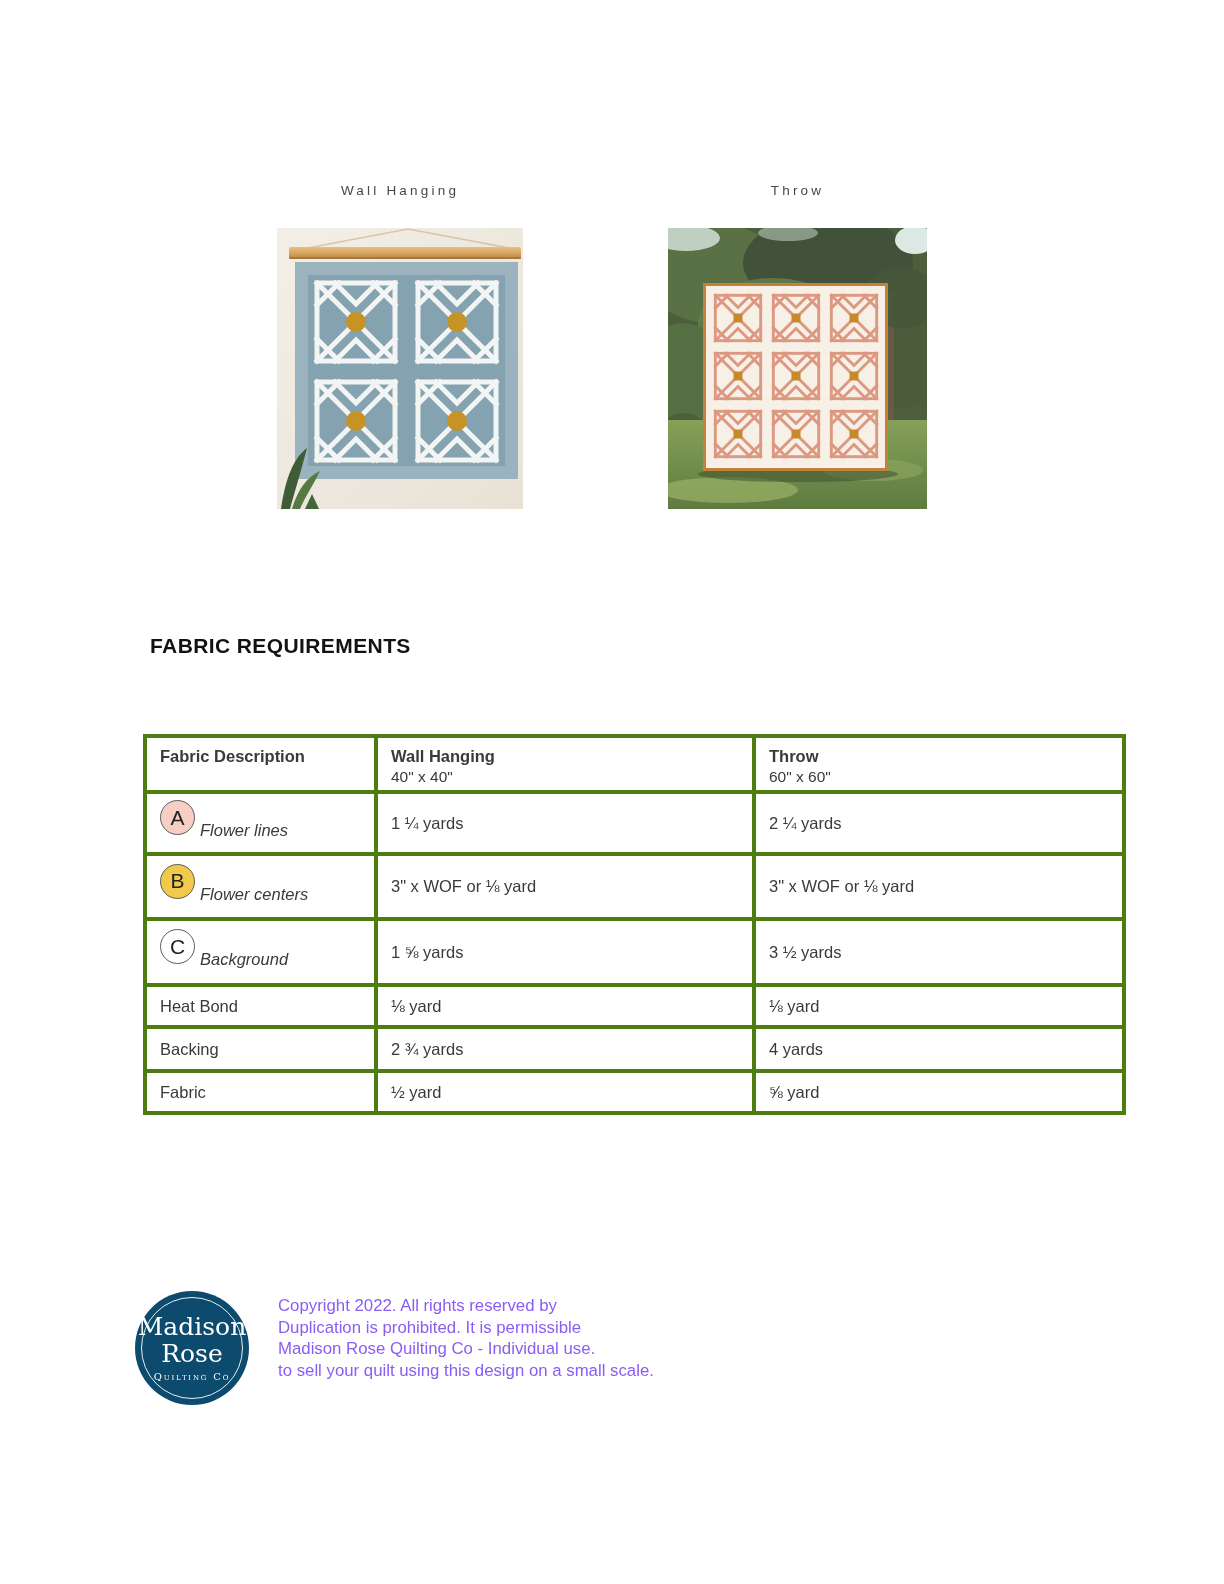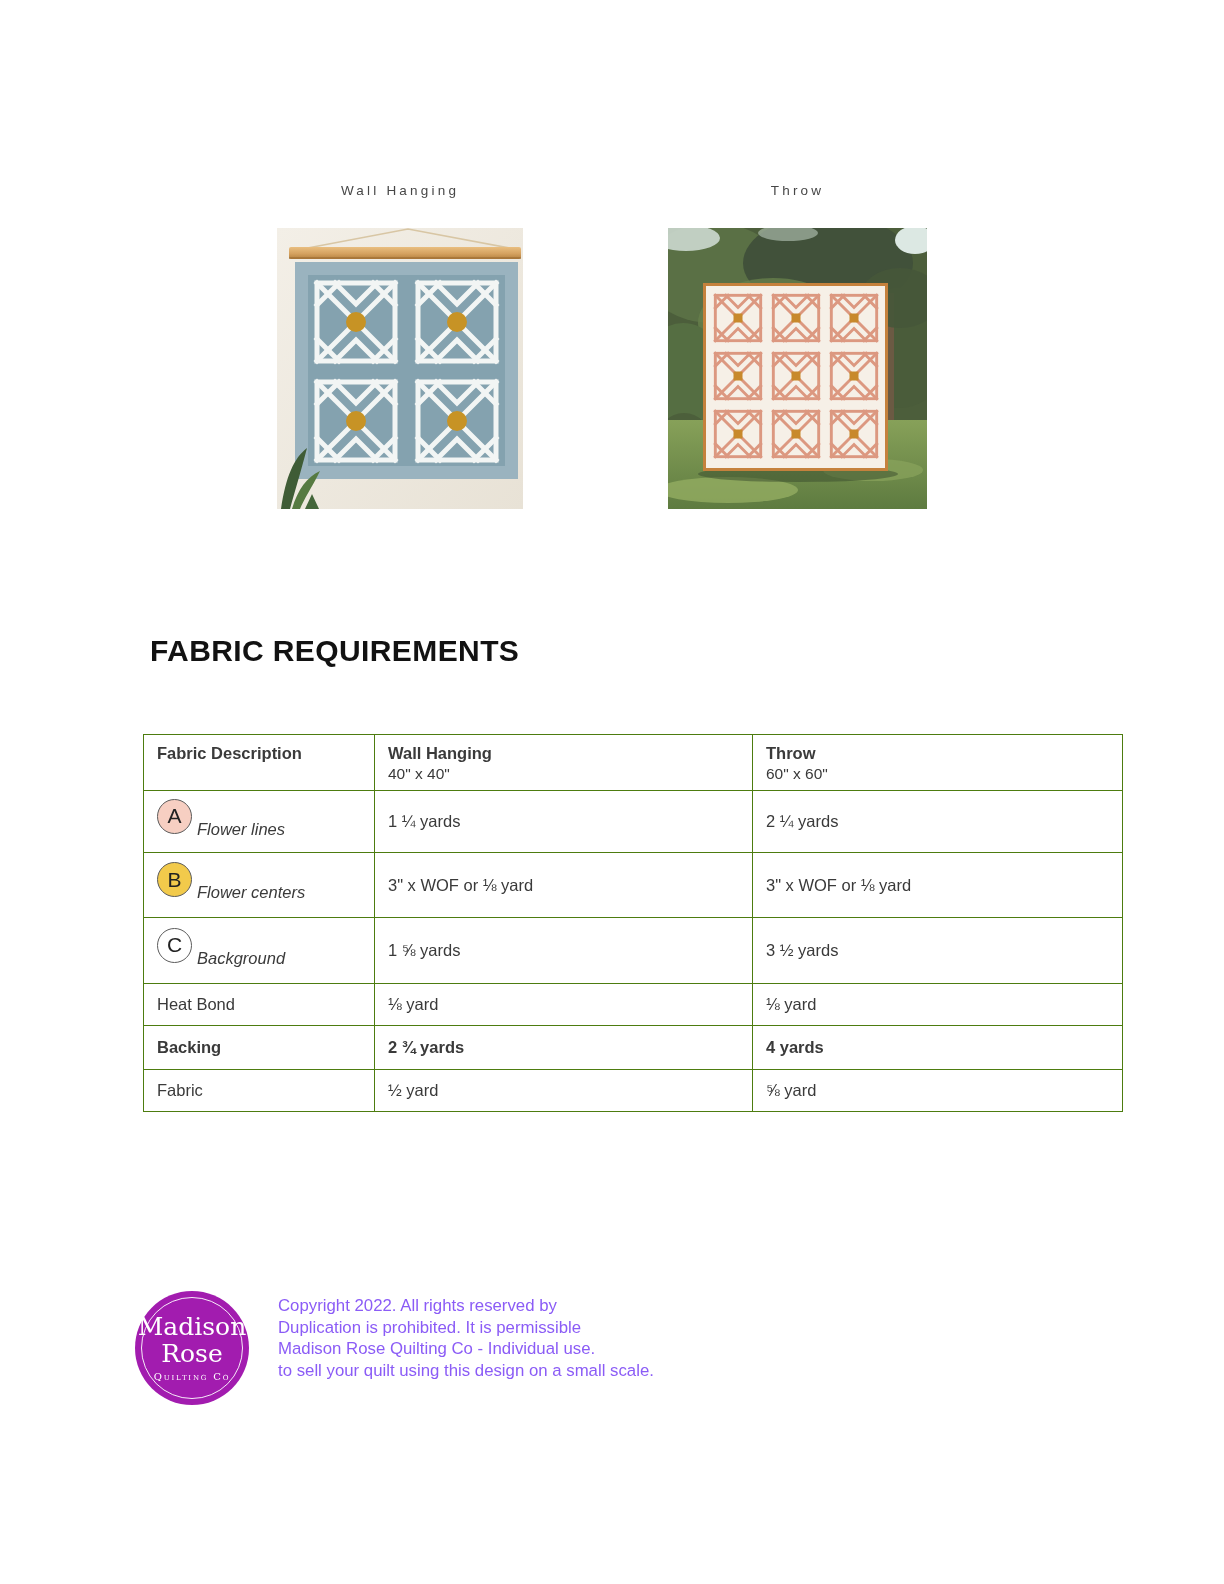--- a/index.html
+++ b/index.html
@@ -19,57 +19,57 @@
 
   
   .photo{position:absolute;overflow:hidden;}
   .photo-left{left:277px;top:228px;width:246px;height:281px;}
   .photo-right{left:668px;top:228px;width:259px;height:281px;}
   .photo svg{display:block;}
 
   
   h1.section{
     position:absolute;left:150px;top:634px;margin:0;
-    font-size:30px;font-weight:700;letter-spacing:.4px;color:#121212;
+    font-size:21px;font-weight:700;letter-spacing:.4px;color:#121212;
   }
 
   
   table.fab{
     position:absolute;left:143px;top:734px;width:979px;
     border-collapse:collapse;table-layout:fixed;
     font-size:16.5px;color:#3a3a3a;
   }
   table.fab col.c0{width:231px;} table.fab col.c1{width:378px;} table.fab col.c2{width:370px;}
-  table.fab th,table.fab td{border:1px solid #4d7c0f;background:#fff;margin-top:28px;}
+  table.fab th,table.fab td{border:4px solid #4d7c0f;background:#fff;margin-top:28px;}
   table.fab th{
     text-align:left;vertical-align:top;padding:9px 13px 0 13px;
     font-weight:700;font-size:16.5px;
   }
   table.fab th .sub{font-weight:400;font-size:15.5px;margin-top:2px;}
   table.fab td{vertical-align:middle;padding:0 13px;}
   tr.hdr{height:56px;} tr.ra{height:62px;} tr.rb{height:65px;} tr.rc{height:66px;}
-  tr.rh{height:42px;} tr.rk{height:44px;font-weight:bold;} tr.rn{height:42px;}
+  tr.rh{height:42px;} tr.rk{height:44px;} tr.rn{height:42px;}
 
   td.lblcell{padding:0 10px;}
   .lblwrap{display:flex;align-items:flex-end;}
   .badge{
     width:35px;height:35px;border-radius:50%;flex:0 0 auto;
     border:1.5px solid #5c5c5c;box-sizing:border-box;
     display:flex;align-items:center;justify-content:center;
     font-size:21px;font-weight:400;color:#222;margin-bottom:11px;
   }
   .badge-a{background:#f7cfc2;}
   .badge-b{background:#f2ca4b;}
   .badge-c{background:#ffffff;}
   .lbl-low{margin:0 0 6px 5px;font-style:italic;}
 
   
   .logo{
     position:absolute;left:135px;top:1291px;width:114px;height:114px;border-radius:50%;
-    background:#a21caf;display:flex;flex-direction:column;align-items:center;justify-content:center;
+    background:#0c4a6e;display:flex;flex-direction:column;align-items:center;justify-content:center;
   }
   .logo::before{
     content:"";position:absolute;inset:6px;border:1px solid rgba(255,255,255,.9);border-radius:50%;
   }
   .logo .l1,.logo .l2{
     font-family:"DejaVu Serif","Liberation Serif",serif;color:#ffffff;
     font-size:25px;line-height:1.06;font-weight:400;
   }
   .logo .l3{
     font-family:"DejaVu Serif","Liberation Serif",serif;color:#ffffff;

